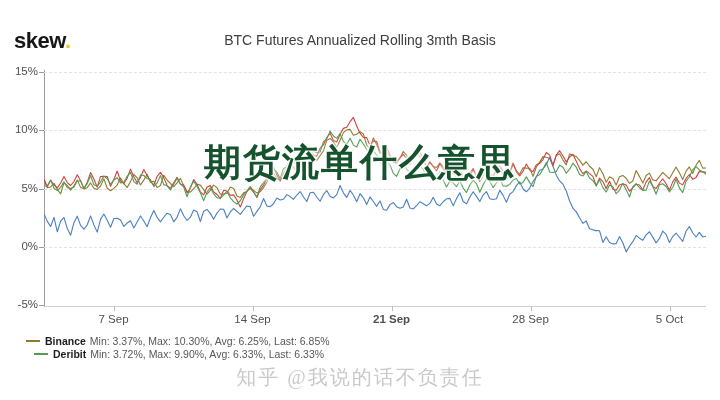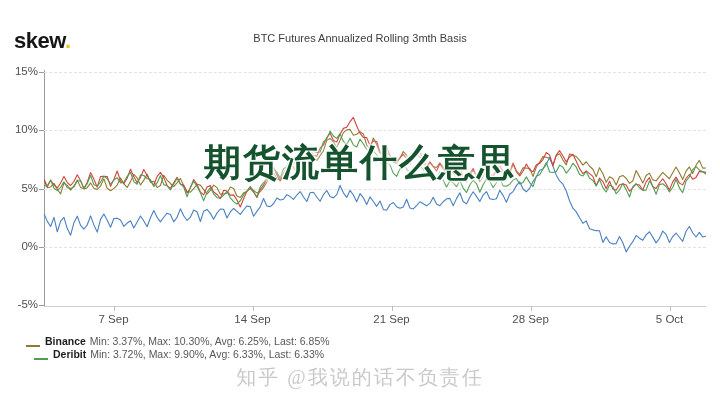--- a/index.html
+++ b/index.html
@@ -11,21 +11,21 @@
   #root{position:relative;width:720px;height:400px;}
 
   
   .brand{
     position:absolute;left:14px;top:28px;
     font-size:22px;font-weight:700;color:#161616;letter-spacing:-0.5px;
   }
   .brand-dot{color:#e8c72b;}
   .chart-title{
     position:absolute;left:0;top:32px;width:720px;text-align:center;
-    font-size:11px;color:#3d3d3d;font-weight:400;
+    font-size:14px;color:#3d3d3d;font-weight:400;
   }
 
   
   .plot{
     position:absolute;left:44px;top:72px;width:662px;height:233px;
   }
   .axis-y{
     position:absolute;left:44px;top:70px;width:1px;height:237px;background:#9a9a9a;
   }
   .axis-x{
@@ -52,21 +52,21 @@
   }
 
   svg.series{position:absolute;left:0;top:0;width:662px;height:233px;display:block;}
 
   
   .legend{
     position:absolute;left:26px;top:334px;width:690px;
     font-size:10.5px;color:#555;
   }
   .legend-row{display:flex;align-items:center;height:13px;white-space:nowrap;}
-  .legend-cell{display:flex;align-items:flex-end;white-space:nowrap;}
+  .legend-cell{display:flex;align-items:center;white-space:nowrap;}
   .legend-cell.col2{margin-left:8px;}
   .swatch{
     display:inline-block;width:14px;height:2px;margin-right:5px;flex:none;
   }
   .lg-name{font-weight:700;color:#1d1d1d;margin-right:4px;}
   .lg-stats{color:#585858;}
 
   
   .overlay-text{
     position:absolute;left:0;top:138px;width:720px;text-align:center;
@@ -122,21 +122,21 @@
         <polyline points="0.00,113.85 3.33,113.71 6.65,108.05 9.98,116.19 13.31,118.61 16.63,115.36 19.96,109.77 23.29,115.70 26.61,116.40 29.94,114.99 33.27,108.95 36.59,108.89 39.92,116.52 43.25,111.66 46.57,103.56 49.90,112.78 53.23,114.09 56.55,110.07 59.88,104.12 63.21,106.71 66.53,112.01 69.86,108.10 73.19,105.69 76.51,110.85 79.84,110.22 83.17,104.28 86.49,100.38 89.82,109.56 93.15,112.26 96.47,102.91 99.80,103.50 103.13,106.53 106.45,107.64 109.78,114.60 113.11,110.91 116.43,103.51 119.76,112.61 123.09,113.81 126.41,118.00 129.74,112.06 133.07,106.57 136.39,111.82 139.72,115.12 143.05,124.74 146.37,115.13 149.70,109.19 153.03,114.55 156.35,120.79 159.68,128.67 163.01,120.14 166.33,115.47 169.66,121.97 172.98,125.73 176.31,126.16 179.64,123.08 182.96,119.25 186.29,125.83 189.62,129.67 192.94,132.12 196.27,128.75 199.60,122.88 202.92,119.03 206.25,114.54 209.58,119.94 212.90,124.87 216.23,114.81 219.56,110.70 222.88,105.98 226.21,100.16 229.54,96.68 232.86,100.35 236.19,106.38 239.52,96.66 242.84,94.66 246.17,85.71 249.50,89.07 252.82,93.95 256.15,92.84 259.48,85.07 262.80,79.45 266.13,76.01 269.46,79.37 272.78,80.38 276.11,80.05 279.44,69.75 282.76,67.09 286.09,59.14 289.42,64.00 292.74,66.42 296.07,61.69 299.40,69.48 302.72,72.41 306.05,66.14 309.38,73.11 312.70,74.95 316.03,67.20 319.36,72.06 322.68,77.38 326.01,83.12 329.34,78.57 332.66,82.96 335.99,87.73 339.32,96.86 342.64,89.85 345.97,93.03 349.30,101.19 352.62,104.30 355.95,96.98 359.28,90.19 362.60,97.10 365.93,100.42 369.26,95.59 372.58,92.25 375.91,93.68 379.24,97.53 382.56,105.42 385.89,100.99 389.22,102.49 392.54,106.61 395.87,99.57 399.20,108.35 402.52,114.92 405.85,109.12 409.18,110.87 412.50,114.70 415.83,108.84 419.16,116.07 422.48,120.52 425.81,113.01 429.14,108.26 432.46,111.56 435.79,120.23 439.12,112.85 442.44,106.88 445.77,109.35 449.10,115.61 452.42,110.76 455.75,106.13 459.08,113.87 462.40,114.30 465.73,112.16 469.06,108.03 472.38,106.46 475.71,111.97 479.04,110.53 482.36,104.86 485.69,110.60 489.02,114.61 492.34,104.23 495.67,102.77 498.99,96.91 502.32,90.61 505.65,99.97 508.97,100.43 512.30,99.54 515.63,93.13 518.95,95.33 522.28,101.21 525.61,97.21 528.93,91.21 532.26,95.16 535.59,102.41 538.91,103.96 542.24,99.41 545.57,106.17 548.89,108.49 552.22,113.82 555.55,107.66 558.87,115.59 562.20,120.04 565.53,112.95 568.85,114.73 572.18,121.65 575.51,118.03 578.83,111.46 582.16,117.62 585.49,124.98 588.81,114.62 592.14,111.65 595.47,115.77 598.79,118.40 602.12,118.14 605.45,108.97 608.77,113.95 612.10,122.28 615.43,112.64 618.75,111.79 622.08,114.54 625.41,119.92 628.73,115.47 632.06,107.22 635.39,115.93 638.71,120.59 642.04,109.18 645.37,104.98 648.69,97.59 652.02,94.69 655.35,97.93 658.67,99.80 662.00,102.26" fill="none" stroke="#4f9e52" stroke-width="1.1" stroke-linejoin="round"></polyline>
       </svg>
   </div>
 
   <div id="xaxis">
       <div class="xtick-mark" style="left: 113.51px;"></div>
       <div class="xlab" style="left: 113.51px;">7 Sep</div>
       <div class="xtick-mark" style="left: 252.53px;"></div>
       <div class="xlab" style="left: 252.53px;">14 Sep</div>
       <div class="xtick-mark" style="left: 391.55px;"></div>
-      <div class="xlab" style="left: 391.55px;">21 Sep</div>
+      <div class="xlab" style="left: 391.55px; font-weight: bold;">21 Sep</div>
       <div class="xtick-mark" style="left: 530.57px;"></div>
       <div class="xlab" style="left: 530.57px;">28 Sep</div>
       <div class="xtick-mark" style="left: 669.59px;"></div>
       <div class="xlab" style="left: 669.59px;">5 Oct</div>
     </div>
 
   <div class="legend" id="legend">
       <div class="legend-row">
         <div class="legend-cell" style="width: 340px;">
           <span class="swatch" style="background: rgb(143, 122, 46);"></span>

